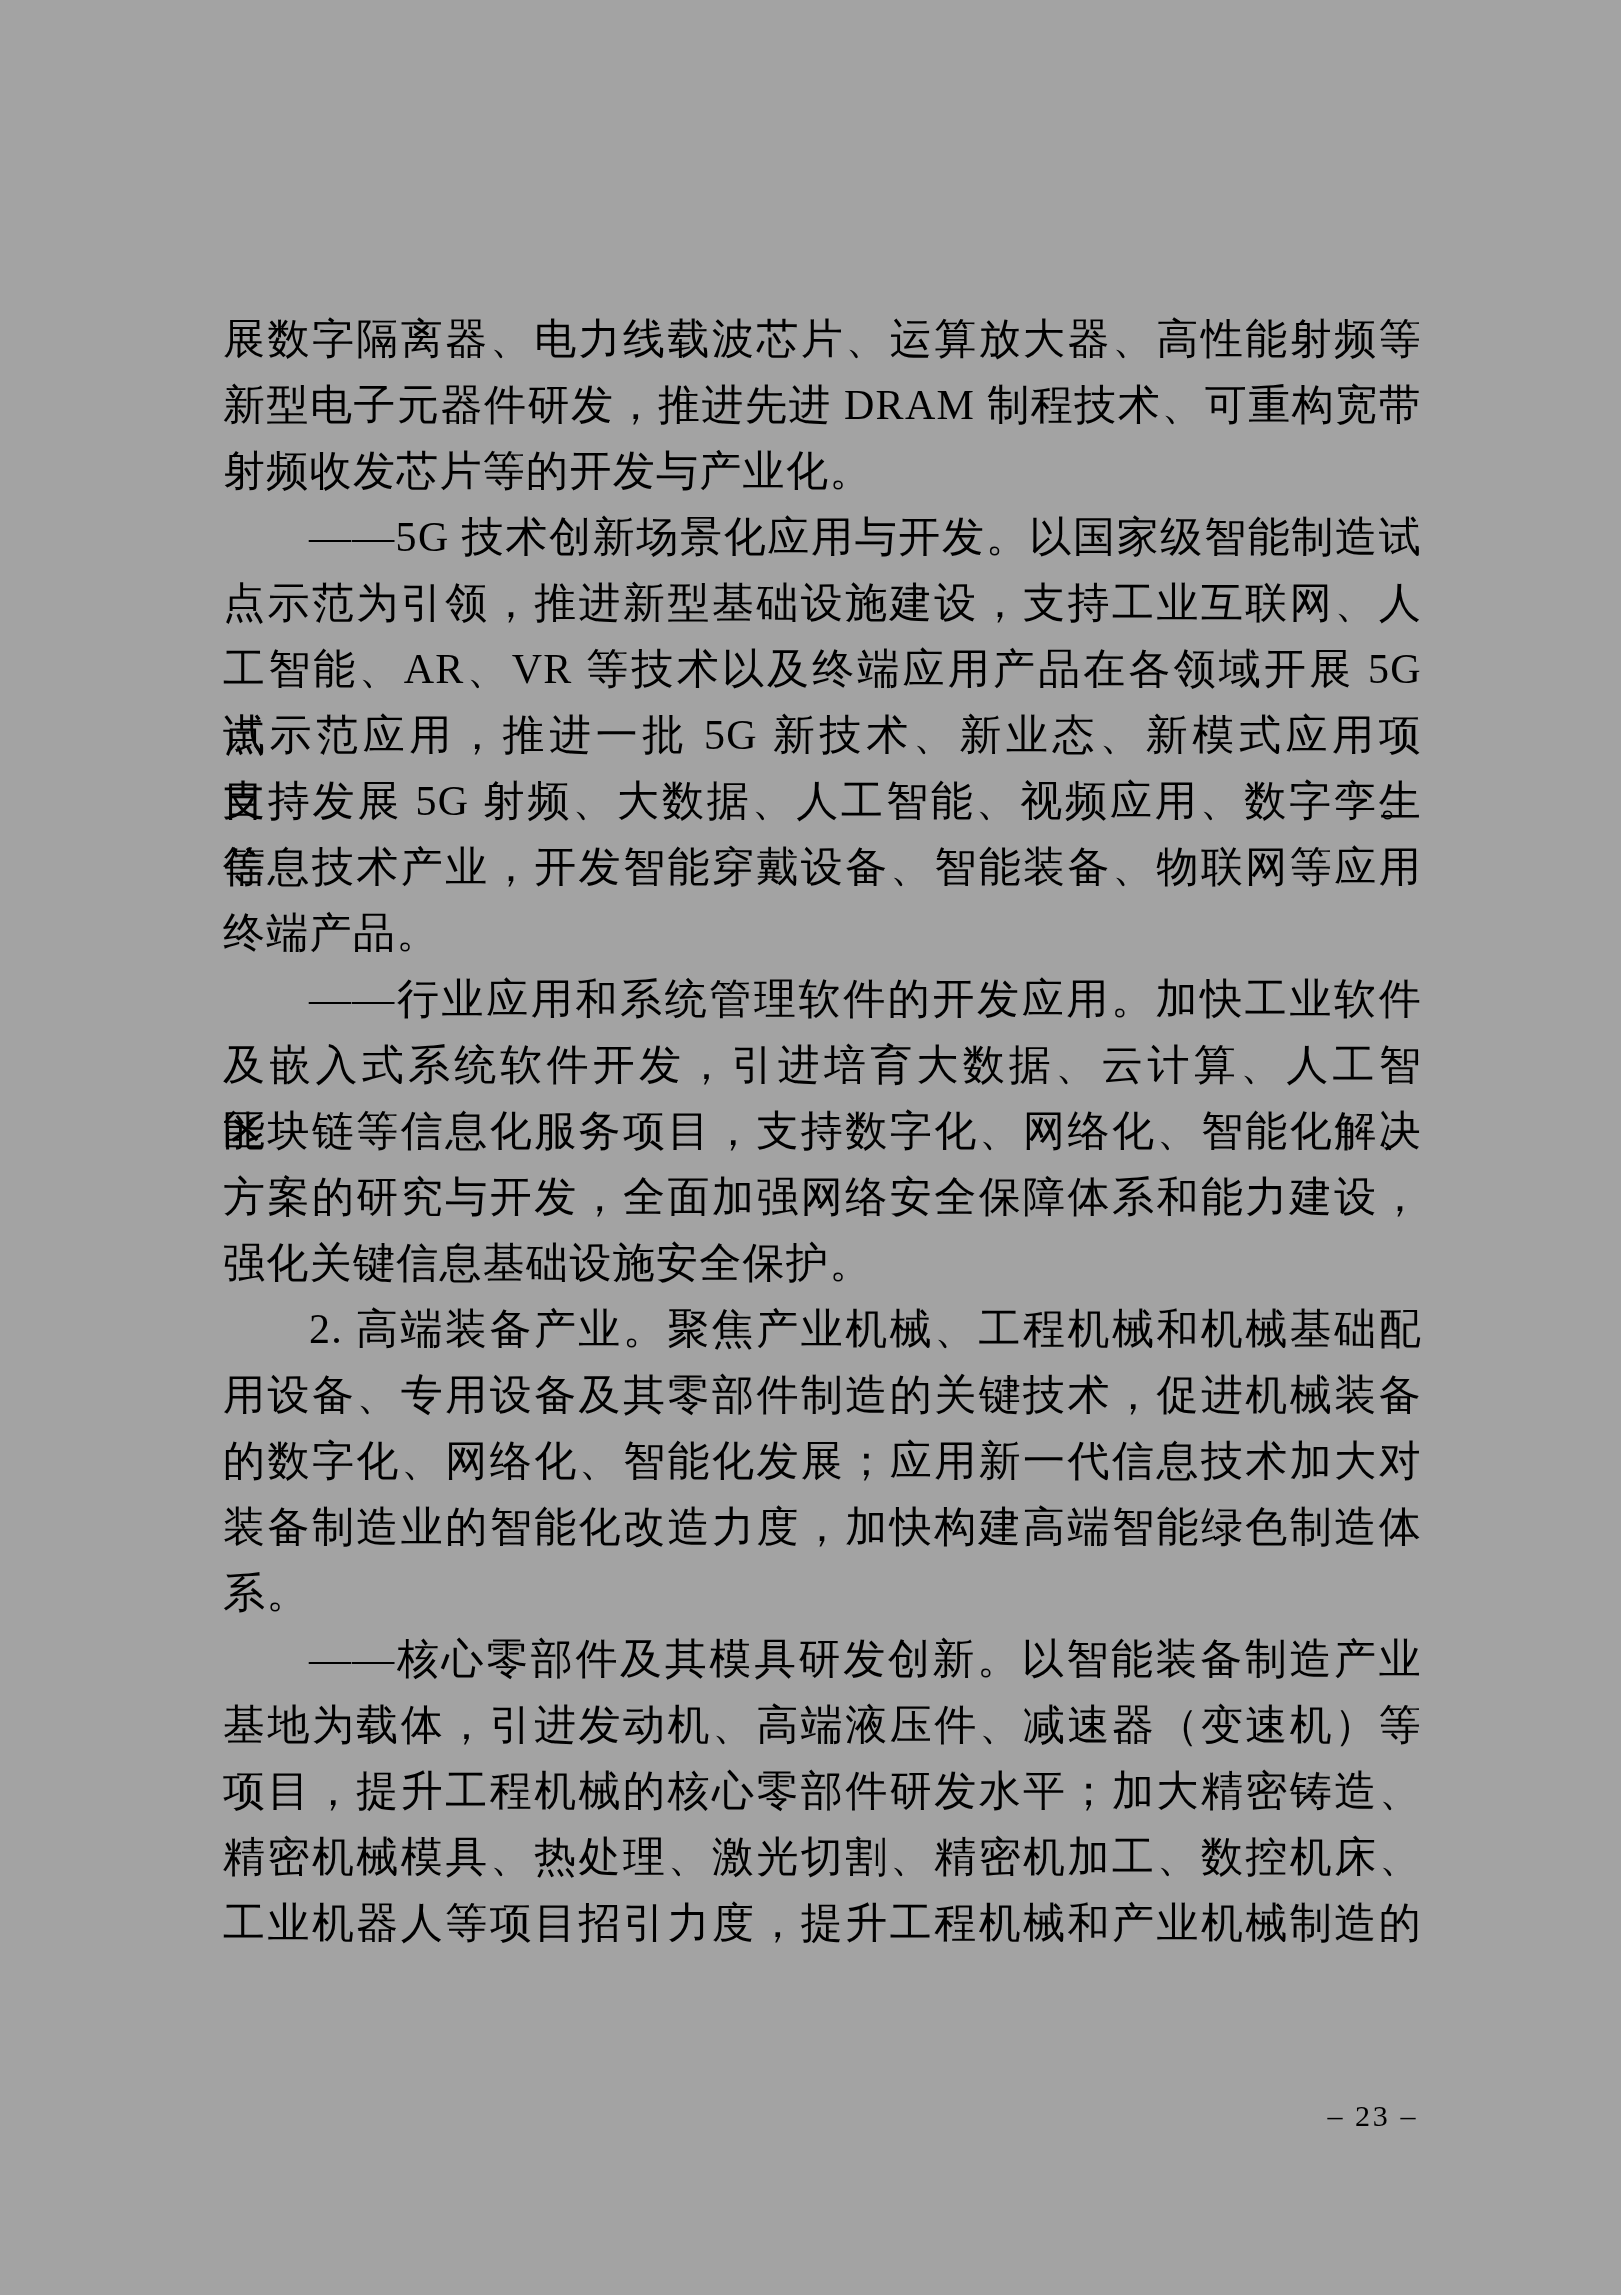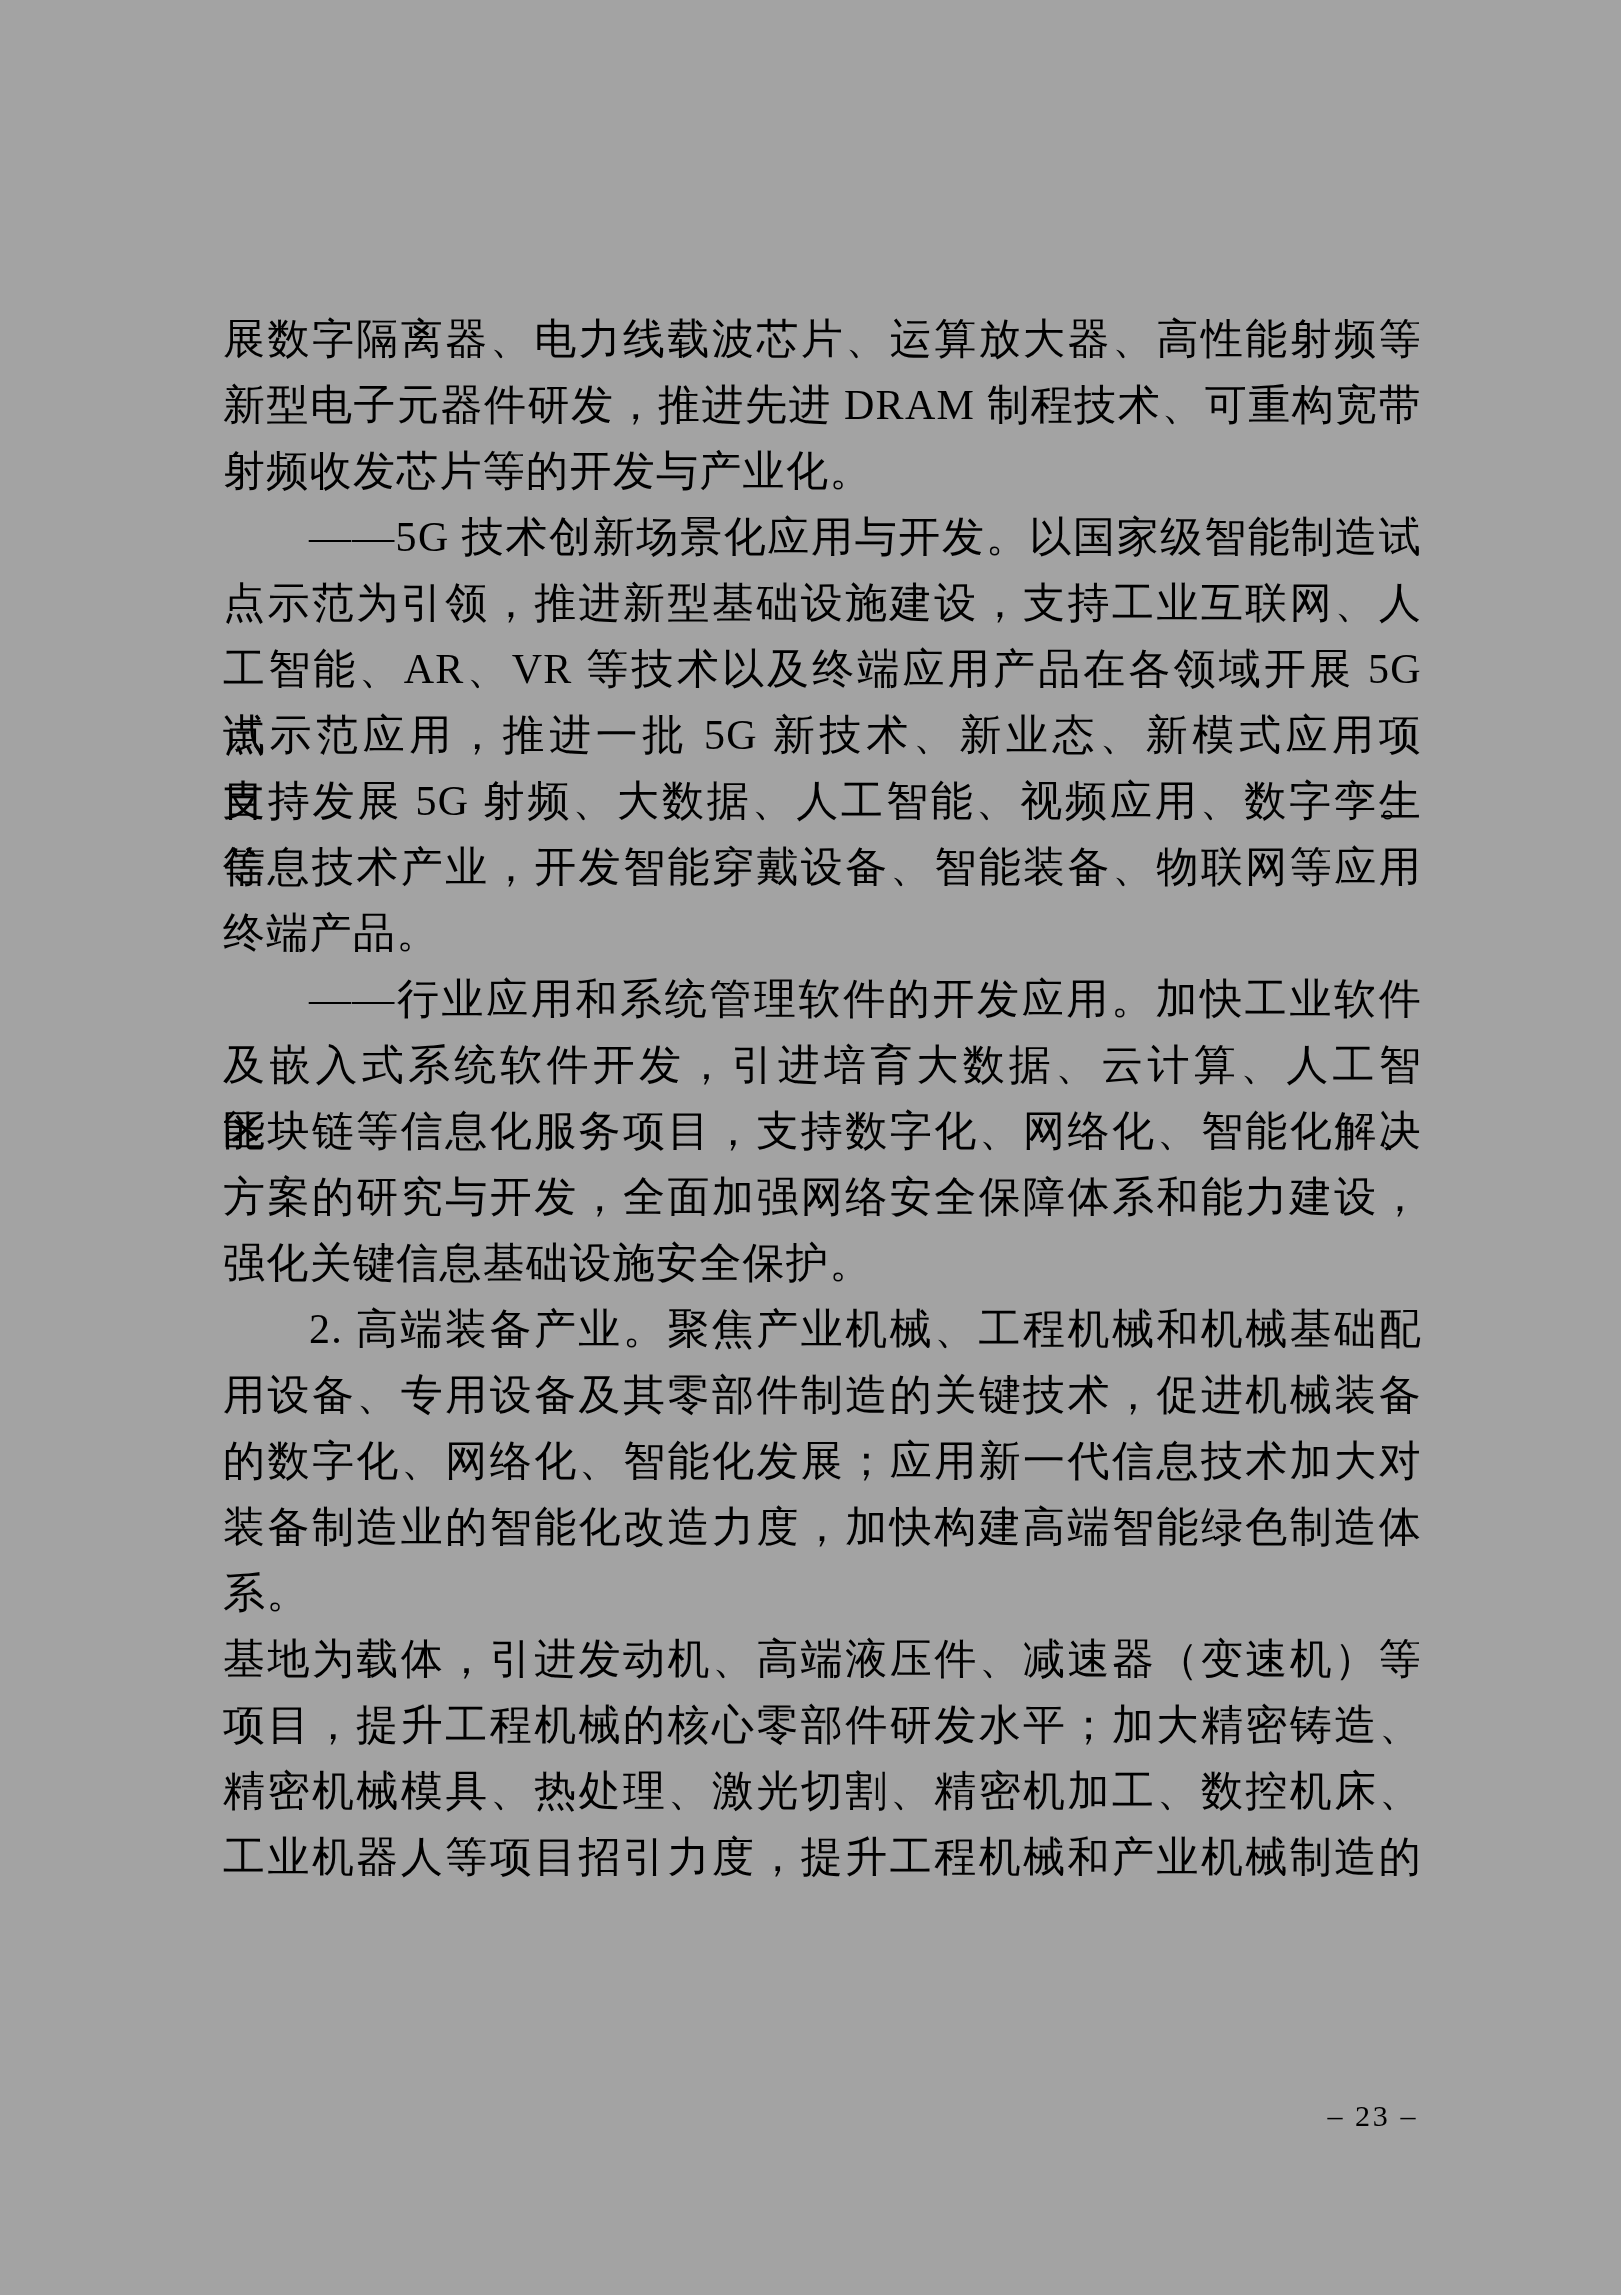--- a/index.html
+++ b/index.html
@@ -67,20 +67,21 @@
     <div class="line indent">——行业应用和系统管理软件的开发应用。加快工业软件</div>
     <div class="line">及嵌入式系统软件开发，引进培育大数据、云计算、人工智能、</div>
     <div class="line">区块链等信息化服务项目，支持数字化、网络化、智能化解决</div>
     <div class="line">方案的研究与开发，全面加强网络安全保障体系和能力建设，</div>
     <div class="line end">强化关键信息基础设施安全保护。</div>
     <div class="line indent">2. 高端装备产业。聚焦产业机械、工程机械和机械基础配</div>
     <div class="line">用设备、专用设备及其零部件制造的关键技术，促进机械装备</div>
     <div class="line">的数字化、网络化、智能化发展；应用新一代信息技术加大对</div>
     <div class="line">装备制造业的智能化改造力度，加快构建高端智能绿色制造体</div>
     <div class="line end">系。</div>
+    <div class="line indent">——核心零部件及其模具研发创新。以智能装备制造产业</div>
     <div class="line">基地为载体，引进发动机、高端液压件、减速器（变速机）等</div>
     <div class="line">项目，提升工程机械的核心零部件研发水平；加大精密铸造、</div>
     <div class="line">精密机械模具、热处理、激光切割、精密机加工、数控机床、</div>
     <div class="line">工业机器人等项目招引力度，提升工程机械和产业机械制造的</div>
   </div>
   <div class="page-number">– 23 –</div>
 </div>
 
 
 </body></html>

